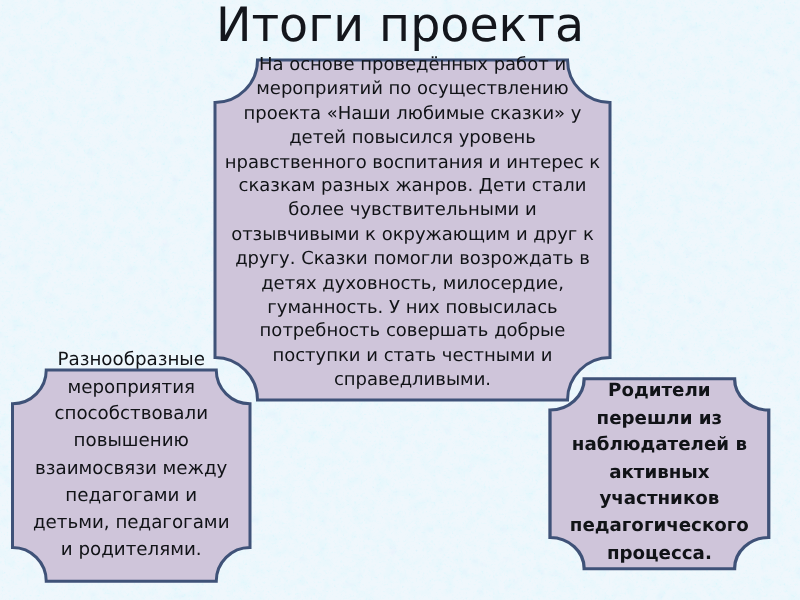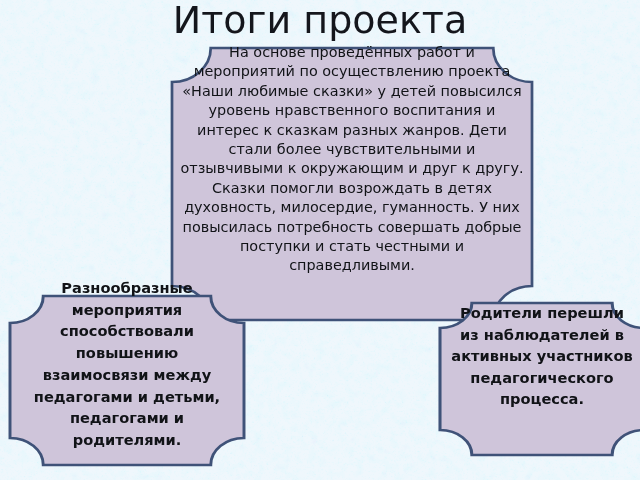--- a/index.html
+++ b/index.html
@@ -45,21 +45,20 @@
     color: #14161c;
     letter-spacing: 0px;
     white-space: nowrap;
     z-index: 6;
   }
 
   
   .frame {
     position: absolute;
     z-index: 3;
-    padding-left: 44px;
   }
   .frame > svg {
     position: absolute;
     left: 0; top: 0;
     width: 100%;
     height: 100%;
     overflow: visible;
   }
   .frame-text {
     position: absolute;
@@ -90,28 +89,28 @@
     left: 10px;
     top: 296px;
     width: 190px;
     height: 169px;
   }
   #box-left .frame-text {
     top: -19px;
     padding: 0 11px;
     font-size: 14.6px;
     line-height: 21.7px;
-    font-weight: bold;
+    font-weight: normal;
   }
 
   
   #box-right {
     left: 440px;
     top: 303px;
-    width: 160px;
+    width: 175px;
     height: 152px;
   }
   #box-right .frame-text {
     top: -1px;
     padding: 0 10px;
     font-size: 14.6px;
     line-height: 21.6px;
     font-weight: bold;
   }
 </style>

